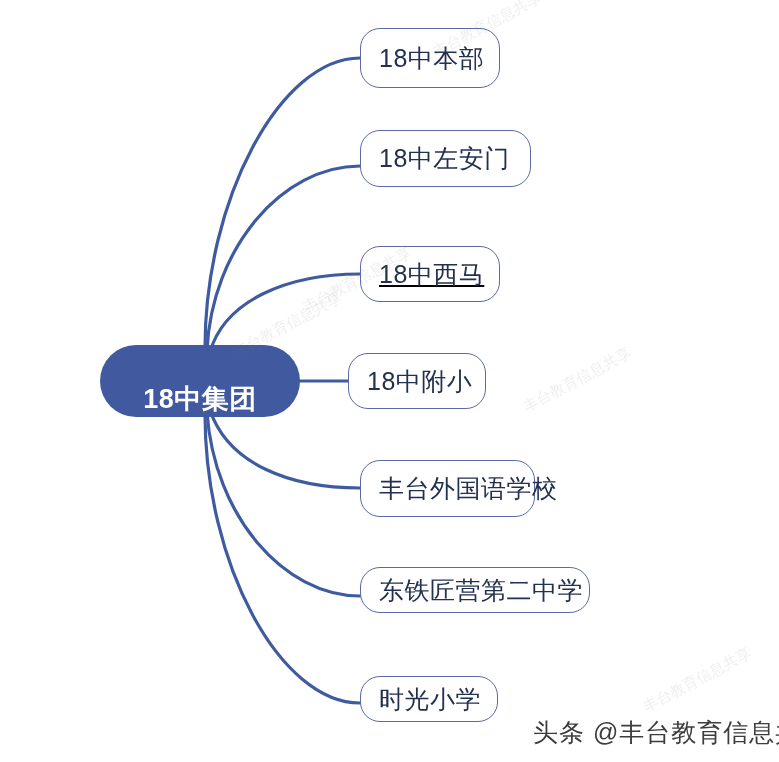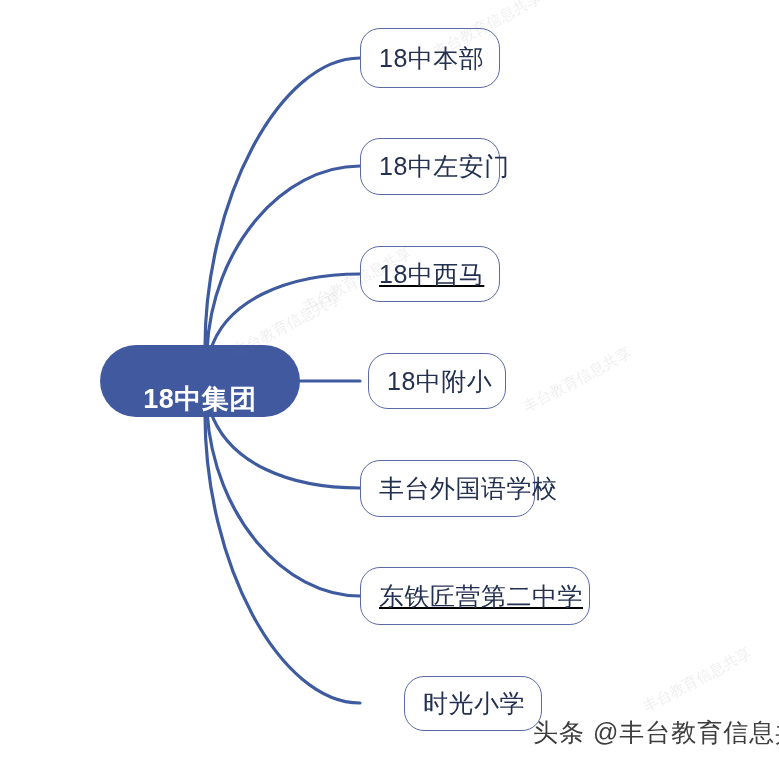--- a/index.html
+++ b/index.html
@@ -104,41 +104,41 @@
   </svg>
 
   <div id="root-node">
     <span class="root-label">18中集团</span>
   </div>
 
   <div class="child-node" style="left:360px; top:28px; width:140px; height:60px;">
     <span class="child-label">18中本部</span>
   </div>
 
-  <div class="child-node" style="left:360px; top:138px; width:140px; height:57px;">
+  <div class="child-node" style="left:360px; top:130px; width:171px; height:57px;">
     <span class="child-label">18中左安门</span>
   </div>
 
   <div class="child-node" style="left:360px; top:246px; width:140px; height:56px;text-decoration:underline;">
     <span class="child-label">18中西马</span>
   </div>
 
-  <div class="child-node" style="left:368px; top:353px; width:138px; height:56px;">
+  <div class="child-node" style="left:348px; top:353px; width:138px; height:56px;">
     <span class="child-label">18中附小</span>
   </div>
 
   <div class="child-node" style="left:360px; top:460px; width:175px; height:57px;">
     <span class="child-label">丰台外国语学校</span>
   </div>
 
-  <div class="child-node" style="left:360px; top:567px; width:230px; height:58px;text-decoration:underline;">
+  <div class="child-node" style="left:360px; top:567px; width:230px; height:46px;">
     <span class="child-label">东铁匠营第二中学</span>
   </div>
 
-  <div class="child-node" style="left:360px; top:676px; width:138px; height:55px;margin-left:44px;">
+  <div class="child-node" style="left:360px; top:676px; width:138px; height:46px;">
     <span class="child-label">时光小学</span>
   </div>
 
   <div class="bg-watermark" style="left:230px; top:345px;">丰台教育信息共享</div>
   <div class="bg-watermark" style="left:300px; top:300px;">丰台教育信息共享</div>
   <div class="bg-watermark" style="left:640px; top:700px;">丰台教育信息共享</div>
   <div class="bg-watermark" style="left:430px; top:45px;">丰台教育信息共享</div>
   <div class="bg-watermark" style="left:520px; top:400px;">丰台教育信息共享</div>
 
   <div id="footer-watermark">头条 @丰台教育信息共享</div>

